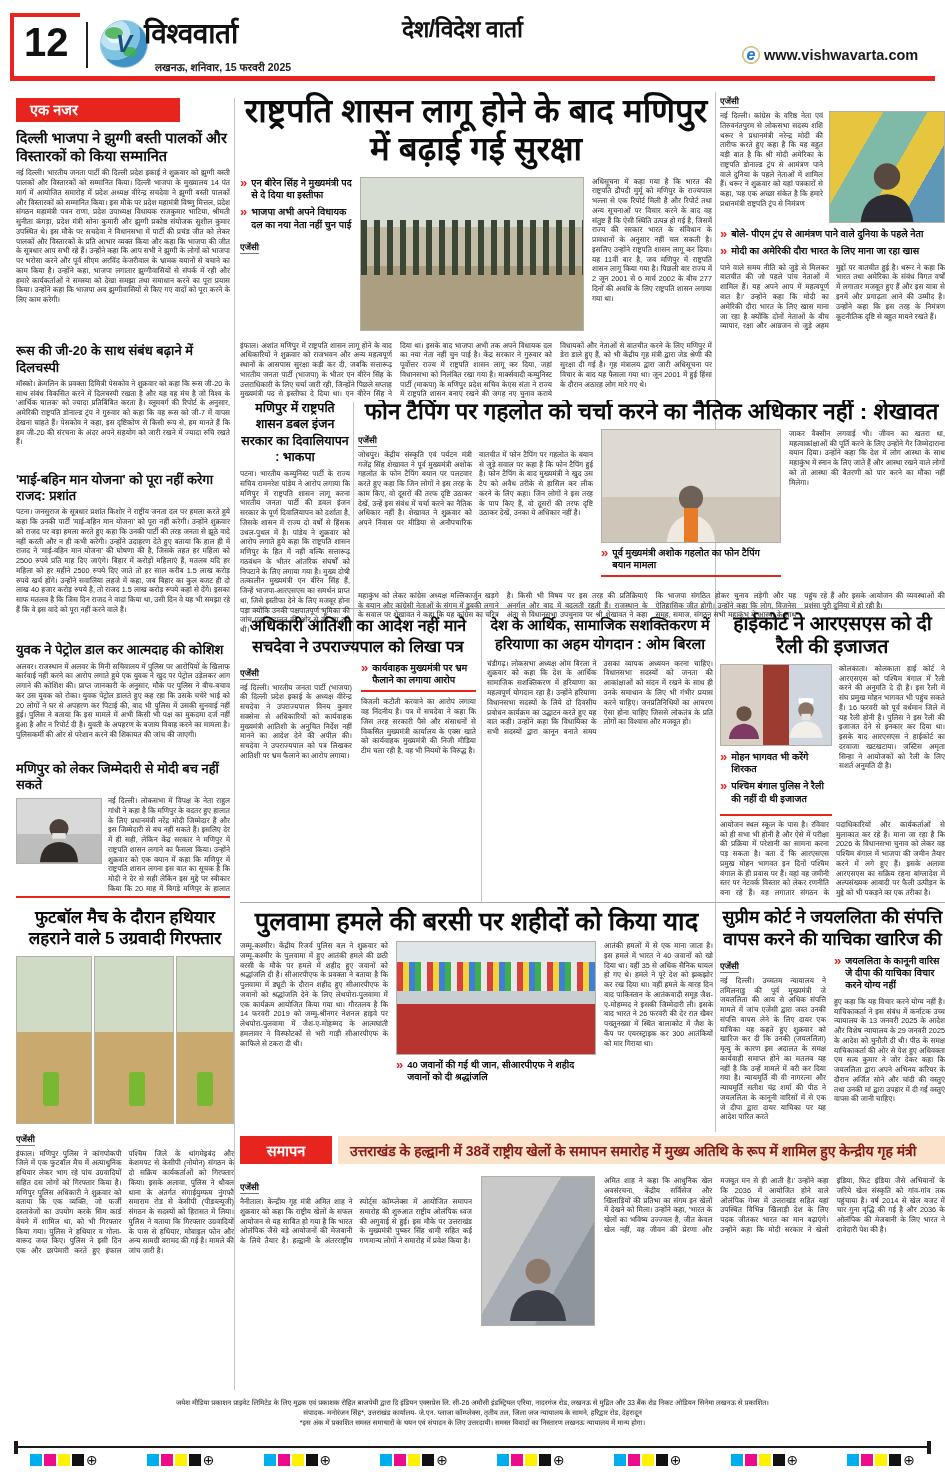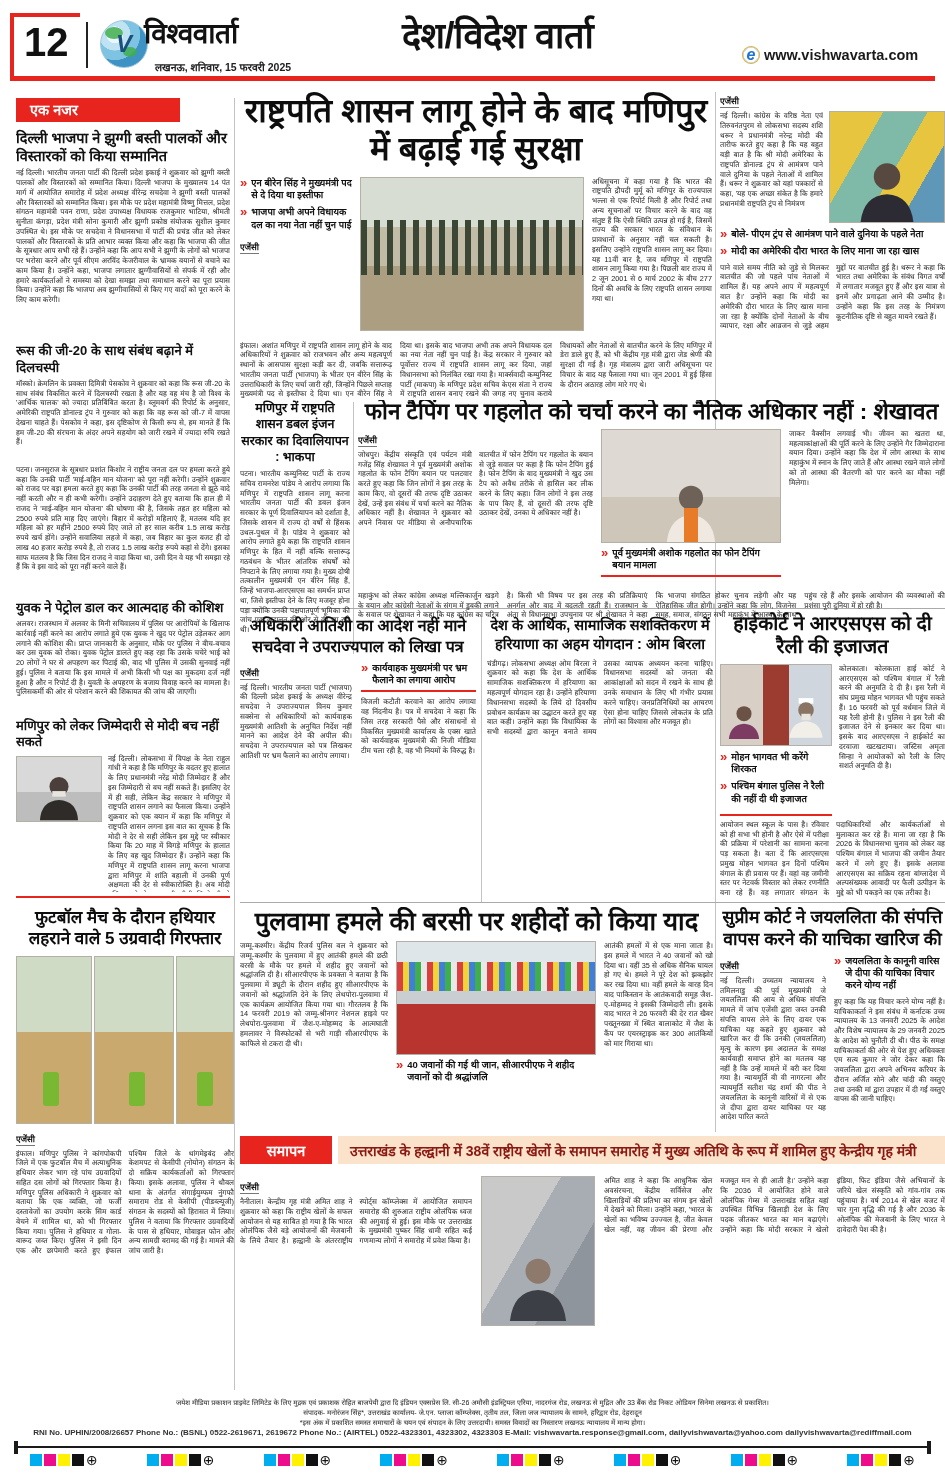--- a/index.html
+++ b/index.html
@@ -10,21 +10,21 @@
   .red{background:#e8241f;}
   .hdr-num{font-size:40px;font-weight:800;line-height:1;}
   .hdr-divider{width:2px;background:#222;}
   .logo{width:46px;height:46px;border-radius:50%;
         background:radial-gradient(circle at 30% 30%,#eaf6ff 0 18%,#bfe3f2 19% 34%,#7fc3e2 35% 55%,#3f93c4 56% 100%);
         border:1px solid #9ec7dd;display:flex;align-items:center;justify-content:center;position:relative;overflow:hidden;}
   .logo .land{position:absolute;width:18px;height:12px;border-radius:50%;background:#3fae4c;opacity:.85;}
   .logo .v{position:relative;font-size:24px;font-weight:800;color:#1b4f7e;font-style:italic;line-height:1;}
   .masthead{font-size:28px;font-weight:800;line-height:1;letter-spacing:-.5px;}
   .dateline{font-size:10.5px;font-weight:700;color:#222;margin-top:8px;}
-  .section-title{font-size:36px;font-weight:800;line-height:1;letter-spacing:-.5px;}
+  .section-title{font-size:23px;font-weight:800;line-height:1;letter-spacing:-.5px;}
   .site{display:flex;align-items:center;gap:4px;font-size:14.5px;font-weight:700;color:#1a1a1a;}
   .e-ico{width:18px;height:18px;border-radius:50%;display:inline-flex;align-items:center;justify-content:center;
          color:#1e74d0;font-weight:800;font-size:16px;font-style:italic;
          background:radial-gradient(circle,#fff 55%,#bfe0f7 56% 100%);box-shadow:0 0 0 1px #f2b233 inset;}
   
   .h-head{font-weight:800;text-align:center;color:#0d0d0d;}
   .body{font-size:7.3px;line-height:1.34;text-align:justify;color:#1d1d1d;overflow:hidden;}
   .cols2{column-count:2;column-gap:7px;}
   .cols3{column-count:3;column-gap:8px;}
   .cols4{column-count:4;column-gap:8px;}
@@ -98,20 +98,21 @@
 
   <div class="abs" style="left:16px;top:98px;width:214px;height:794px;overflow:hidden;">
     <div class="ol-label">एक नजर</div>
 
     <div class="ol-h1">दिल्ली भाजपा ने झुग्गी बस्ती पालकों और विस्तारकों को किया सम्मानित</div>
     <div class="body" style="height:168px;">नई दिल्ली। भारतीय जनता पार्टी की दिल्ली प्रदेश इकाई ने शुक्रवार को झुग्गी बस्ती पालकों और विस्तारकों को सम्मानित किया। दिल्ली भाजपा के मुख्यालय 14 पंत मार्ग में आयोजित समारोह में प्रदेश अध्यक्ष वीरेन्द्र सचदेवा ने झुग्गी बस्ती पालकों और विस्तारकों को सम्मानित किया। इस मौके पर प्रदेश महामंत्री विष्णु मित्तल, प्रदेश संगठन महामंत्री पवन राणा, प्रदेश उपाध्यक्ष विधायक राजकुमार भाटिया, श्रीमती सुनीता कंगड़ा, प्रदेश मंत्री सोना कुमारी और झुग्गी प्रकोष्ठ संयोजक सुशील कुमार उपस्थित थे। इस मौके पर सचदेवा ने विधानसभा में पार्टी की प्रचंड जीत को लेकर पालकों और विस्तारकों के प्रति आभार व्यक्त किया और कहा कि भाजपा की जीत के सूत्रधार आप सभी रहे हैं। उन्होंने कहा कि आप सभी ने झुग्गी के लोगों को भाजपा पर भरोसा करने और पूर्व सीएम अरविंद केजरीवाल के भ्रामक बयानों से बचाने का काम किया है। उन्होंने कहा, भाजपा लगातार झुग्गीवासियों से संपर्क में रही और हमारे कार्यकर्ताओं ने समस्या को देखा समझा तथा समाधान करने का पूरा प्रयास किया। उन्होंने कहा कि भाजपा अब झुग्गीवासियों से किए गए वादों को पूरा करने के लिए काम करेगी।</div>
 
     <div class="ol-h">रूस की जी-20 के साथ संबंध बढ़ाने में दिलचस्पी</div>
     <div class="body" style="height:86px;">मॉस्को। क्रेमलिन के प्रवक्ता दिमित्री पेसकोव ने शुक्रवार को कहा कि रूस जी-20 के साथ संबंध विकसित करने में दिलचस्पी रखता है और यह वह मंच है जो विश्व के 'आर्थिक चालक' को ज्यादा प्रतिबिंबित करता है। ब्लूमबर्ग की रिपोर्ट के अनुसार, अमेरिकी राष्ट्रपति डोनाल्ड ट्रंप ने गुरुवार को कहा कि वह रूस को जी-7 में वापस देखना चाहते हैं। पेसकोव ने कहा, इस दृष्टिकोण से किसी रूप से, हम मानते हैं कि हम जी-20 की संरचना के अंदर अपने सहयोग को जारी रखने में ज्यादा रुचि रखते हैं।</div>
 
+    <div class="ol-h">'माई-बहिन मान योजना' को पूरा नहीं करेगा राजद: प्रशांत</div>
     <div class="body" style="height:128px;">पटना। जनसुराज के सूत्रधार प्रशांत किशोर ने राष्ट्रीय जनता दल पर हमला करते हुये कहा कि उनकी पार्टी 'माई-बहिन मान योजना' को पूरा नहीं करेगी। उन्होंने शुक्रवार को राजद पर बड़ा हमला करते हुए कहा कि उनकी पार्टी की तरह जनता से झूठे वादे नहीं करती और न ही कभी करेगी। उन्होंने उदाहरण देते हुए बताया कि हाल ही में राजद ने 'माई-बहिन मान योजना' की घोषणा की है, जिसके तहत हर महिला को 2500 रुपये प्रति माह दिए जाएंगे। बिहार में करोड़ों महिलाएं हैं, मतलब यदि हर महिला को हर महीने 2500 रुपये दिए जाते तो हर साल करीब 1.5 लाख करोड़ रुपये खर्च होंगे। उन्होंने सवालिया लहजे में कहा, जब बिहार का कुल बजट ही दो लाख 40 हजार करोड़ रुपये है, तो राजद 1.5 लाख करोड़ रुपये कहां से देंगे। इसका साफ मतलब है कि जिस दिन राजद ने वादा किया था, उसी दिन वे यह भी समझा रहे हैं कि वे इस वादे को पूरा नहीं करने वाले हैं।</div>
 
     <div class="ol-h">युवक ने पेट्रोल डाल कर आत्मदाह की कोशिश</div>
     <div class="body" style="height:92px;">अलवर। राजस्थान में अलवर के मिनी सचिवालय में पुलिस पर आरोपियों के खिलाफ कार्रवाई नहीं करने का आरोप लगाते हुये एक युवक ने खुद पर पेट्रोल उड़ेलकर आग लगाने की कोशिश की। प्राप्त जानकारी के अनुसार, मौके पर पुलिस ने बीच-बचाव कर उस युवक को रोका। युवक पेट्रोल डालते हुए कह रहा कि उसके चचेरे भाई को 20 लोगों ने घर से अपहरण कर पिटाई की, बाद भी पुलिस में उसकी सुनवाई नहीं हुई। पुलिस ने बताया कि इस मामले में अभी किसी भी पक्ष का मुकदमा दर्ज नहीं हुआ है और न रिपोर्ट दी है। युवती के अपहरण के बजाय विवाह करने का मामला है। पुलिसकर्मी की ओर से परेशान करने की शिकायत की जांच की जाएगी।</div>
 
     <div class="ol-h">मणिपुर को लेकर जिम्मेदारी से मोदी बच नहीं सकते</div>
     <div style="overflow:hidden;">
       <div class="photo p-rahul" style="float:left;width:84px;height:64px;margin:2px 6px 2px 0;">
         <svg class="person" width="56" height="52" viewBox="0 0 100 90">
           <circle cx="50" cy="30" r="17" fill="#4a3f3a"></circle>
@@ -321,21 +322,20 @@
             <path d="M14 90 Q18 52 50 50 Q82 52 86 90 Z" fill="#3c3f45"></path>
         </svg>
       </div>
       <div class="body cols3" style="flex:1 1 auto;height:152px;">अमित शाह ने कहा कि आधुनिक खेल अवसंरचना, केंद्रीय सर्विसेज और खिलाड़ियों की प्रतिभा का संगम इन खेलों में देखने को मिला। उन्होंने कहा, 'भारत के खेलों का भविष्य उज्ज्वल है, जीत केवल खेल नहीं, वह जीवन की प्रेरणा और मजबूत मन से ही आती है।' उन्होंने कहा कि 2036 में आयोजित होने वाले ओलंपिक गेम्स में उत्तराखंड सहित यहां उपस्थित विभिन्न खिलाड़ी देश के लिए पदक जीतकर भारत का मान बढ़ाएंगे। उन्होंने कहा कि मोदी सरकार ने खेलो इंडिया, फिट इंडिया जैसे अभियानों के जरिये खेल संस्कृति को गांव-गांव तक पहुंचाया है। वर्ष 2014 से खेल बजट में चार गुना वृद्धि की गई है और 2036 के ओलंपिक की मेजबानी के लिए भारत ने दावेदारी पेश की है।</div>
     </div>
   </div>
 
   <div class="f-line" style="top:1398px;font-size:7px;">जयेश मीडिया प्रकाशन प्राइवेट लिमिटेड के लिए मुद्रक एवं प्रकाशक रोहित बाजपेयी द्वारा दि इंडियन एक्सप्रेस लि. सी-26 अमौसी इंडस्ट्रियल एरिया, नादरगंज रोड, लखनऊ से मुद्रित और 33 बैंक रोड निकट ओडियन सिनेमा लखनऊ से प्रकाशित।</div>
   <div class="f-line" style="top:1408px;font-size:7px;">संपादक- मनोरंजन सिंह*, उत्तराखंड कार्यालय- जे.एन. प्लाजा कॉम्प्लेक्स, तृतीय तल, जिला जज न्यायालय के सामने, हरिद्वार रोड, देहरादून</div>
   <div class="f-line" style="top:1418px;font-size:7px;">*इस अंक में प्रकाशित समस्त समाचारों के चयन एवं संपादन के लिए उत्तरदायी। समस्त विवादों का निस्तारण लखनऊ न्यायालय में मान्य होगा।</div>
-  <div class="f-line" style="top:1428px;font-size:8px;font-weight:700;color:#333;">RNI No. UPHIN/2008/26657  Phone No.:  (BSNL) 0522-2619671, 2619672  Phone No.: (AIRTEL) 0522-4323301, 4323302, 4323303   E-Mail: vishwavarta.response@gmail.com,  dailyvishwavarta@yahoo.com  dailyvishwavarta@rediffmail.com</div>
 
   <div class="abs" style="left:14px;top:1441px;width:4px;height:13px;background:#1a1a1a;"></div>
   <div class="abs" style="left:927px;top:1441px;width:4px;height:13px;background:#1a1a1a;"></div>
   <div class="abs" style="left:14px;top:1446px;width:917px;height:2px;background:#1a1a1a;"></div>
 
   <div class="marks" style="left:30px;top:1452px;width:885px;height:16px;">
 
   <div class="mgroup">
         <span class="sq" style="background: rgb(0, 173, 238);"></span>
         <span class="sq" style="background: rgb(236, 12, 140);"></span>

